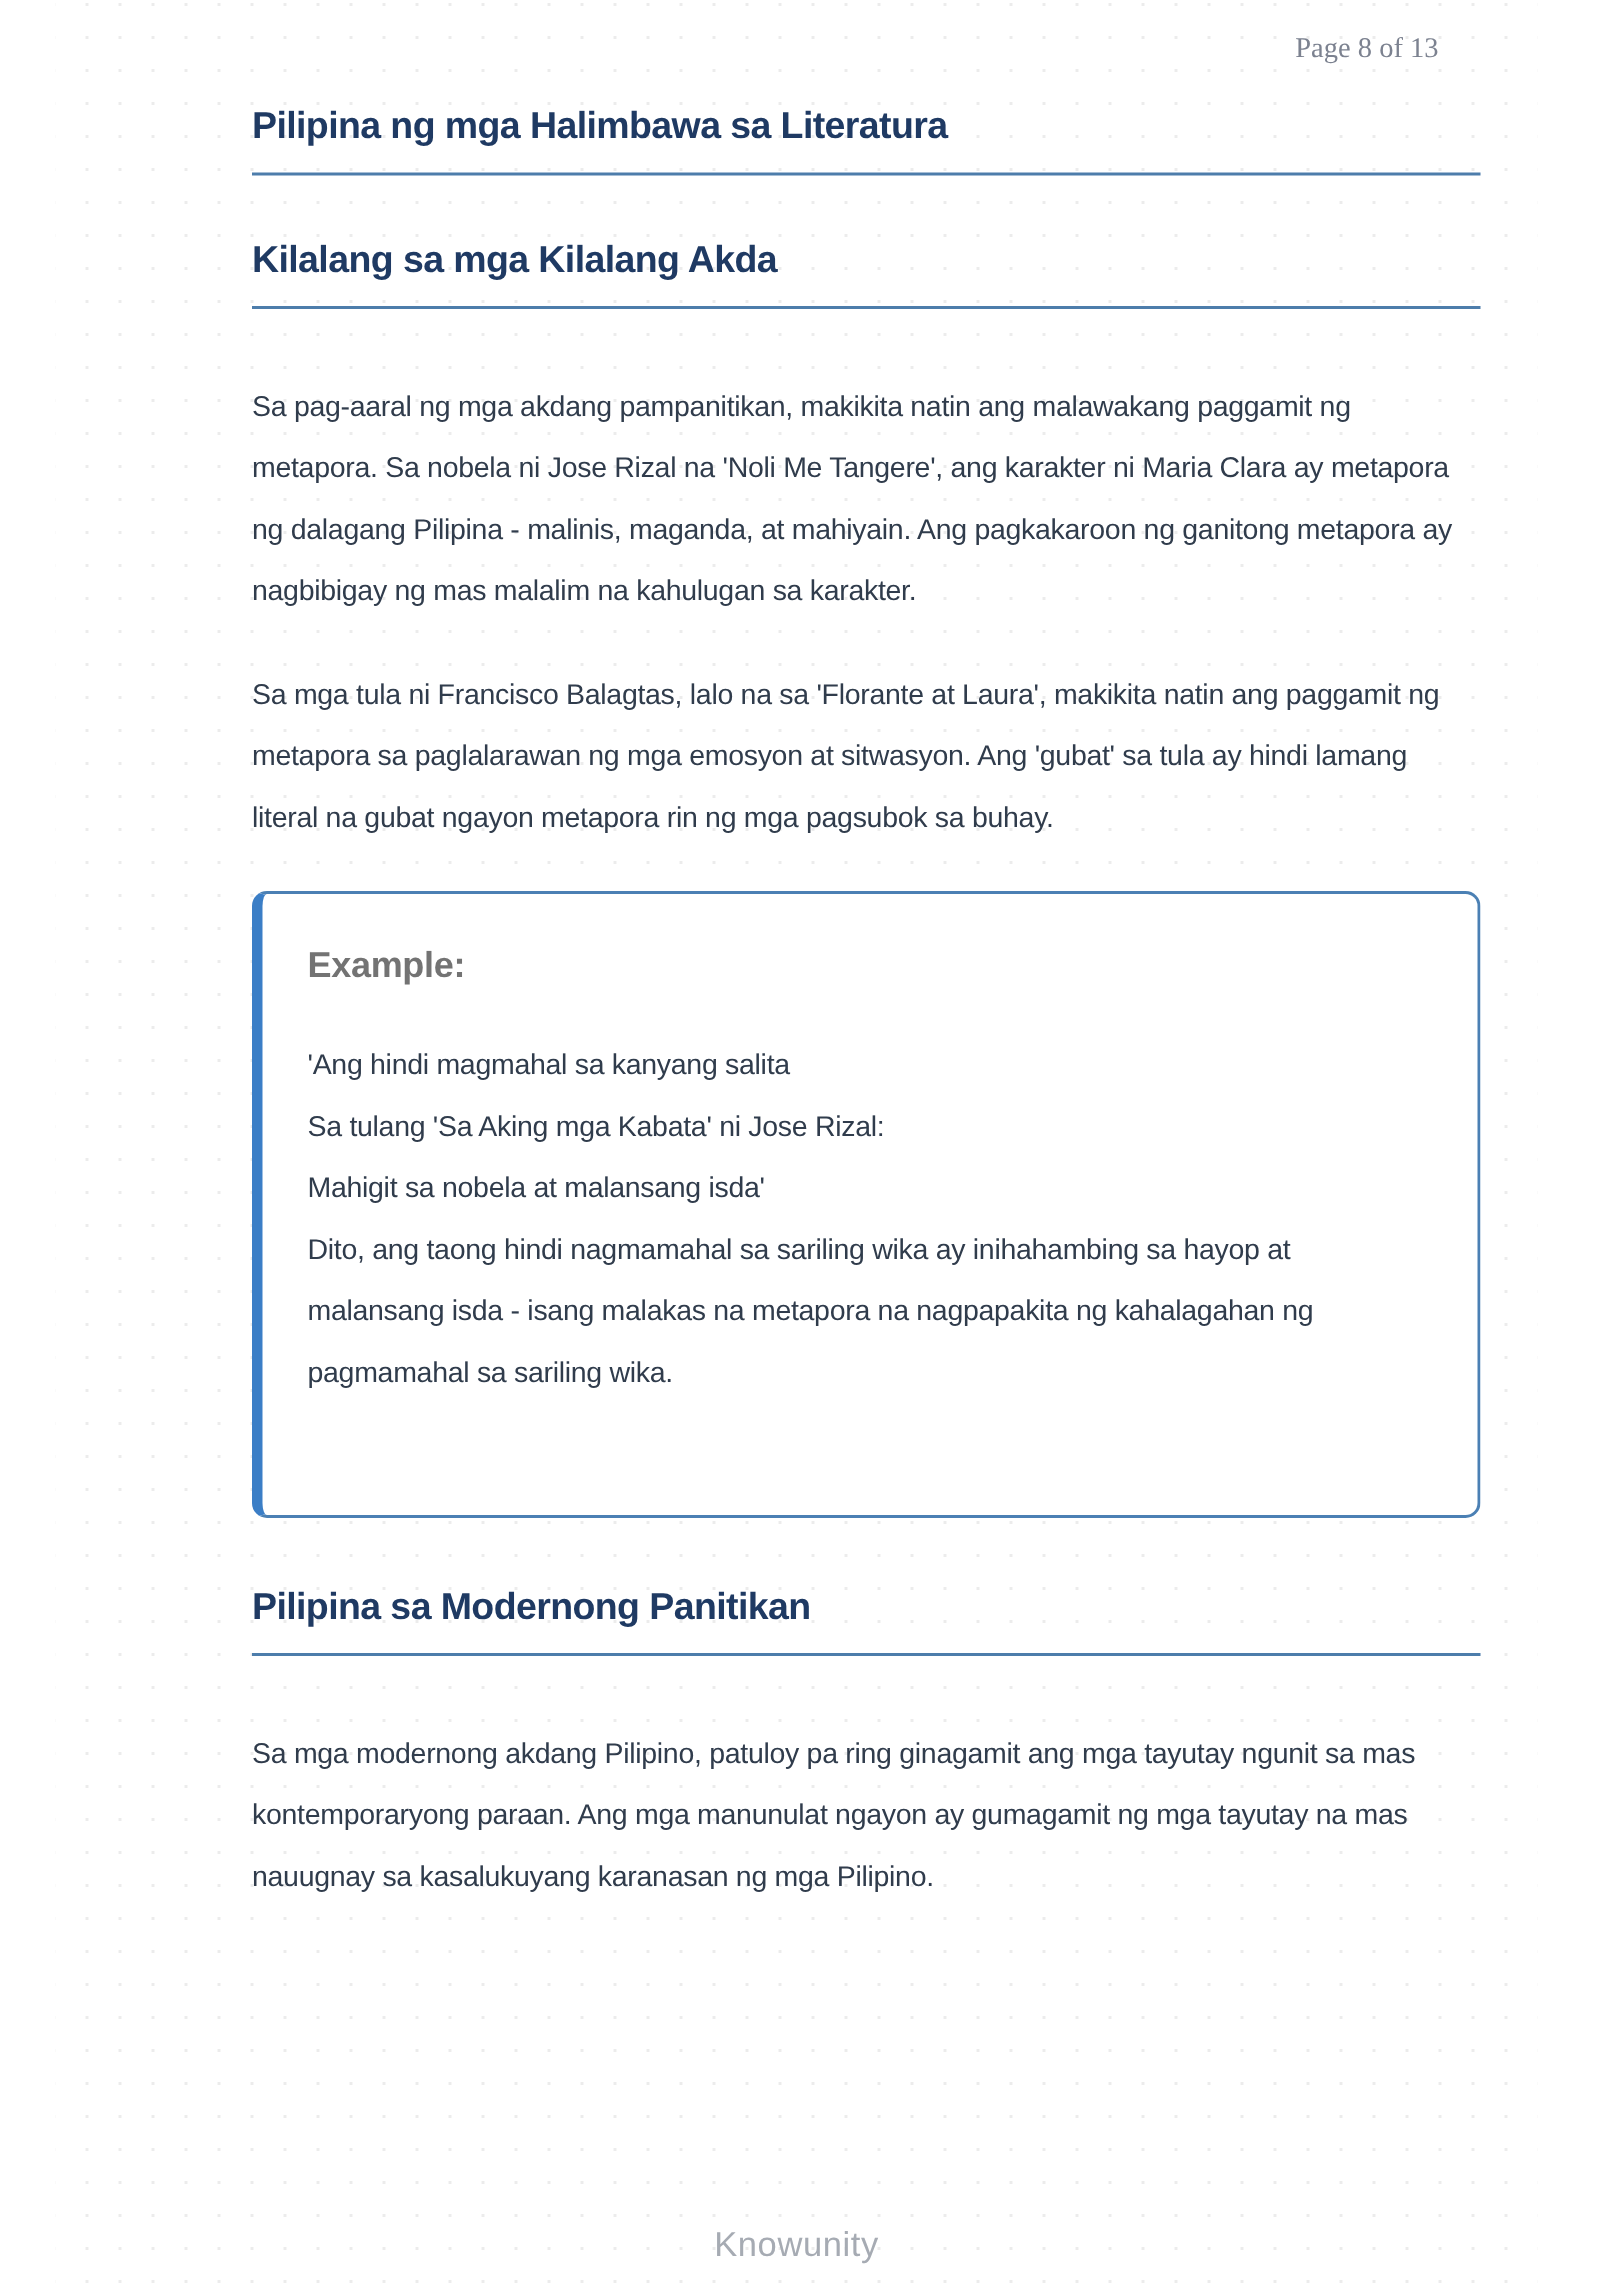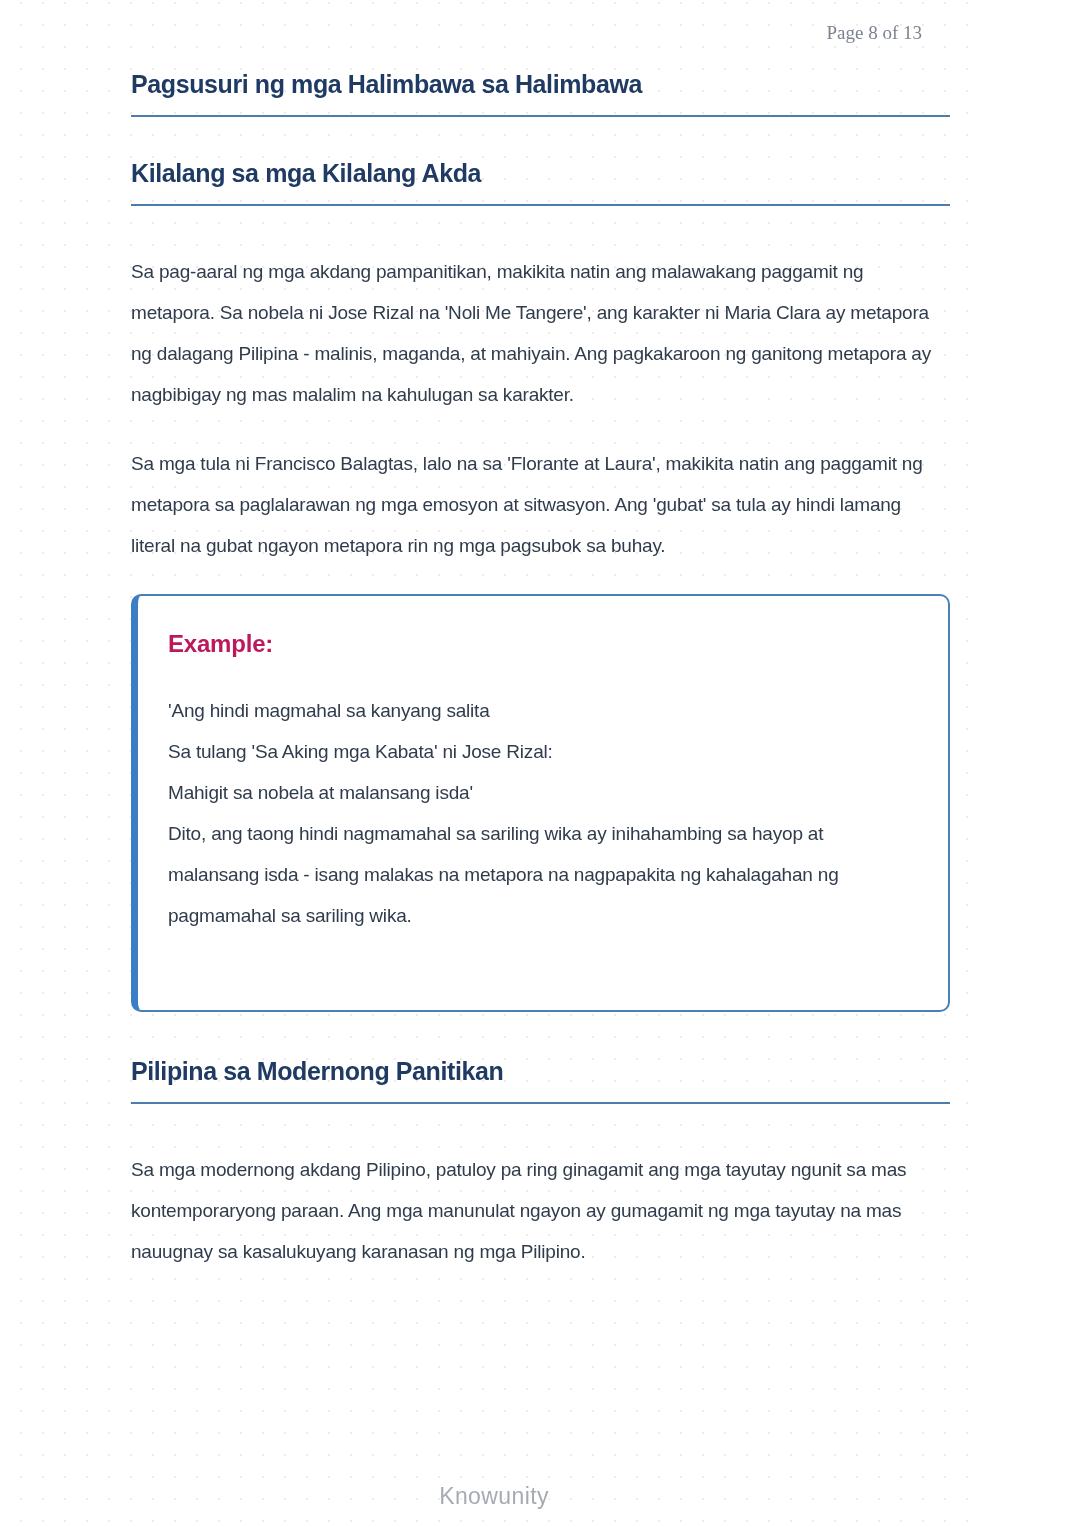--- a/index.html
+++ b/index.html
@@ -7,20 +7,21 @@
   .page {
     position: relative;
     width: 988px;
     height: 1527px;
     overflow: hidden;
     background-color: #ffffff;
     background-image: radial-gradient(circle, #ececec 1.1px, transparent 1.2px);
     background-size: 22px 22px;
     background-position: 10px 14px;
     font-family: "Liberation Sans", sans-serif;
+    margin-left: 37px;
   }
 
   .page-indicator {
     position: absolute;
     top: 22px;
     right: 66px;
     font-family: "Liberation Serif", serif;
     font-size: 19px;
     color: #7c8290;
   }
@@ -57,21 +58,21 @@
     border: 2px solid #4b80b4;
     border-left: 7px solid #3b7ec6;
     border-radius: 10px;
     background: #ffffff;
     padding: 34px 40px 46px 30px;
     margin: 0 0 45px 0;
   }
   .example-label {
     font-size: 24px;
     font-weight: 700;
-    color: #be185d;
+    color: #737373;
     letter-spacing: -0.2px;
     margin: 0 0 32px 0;
   }
   .quote-block { margin: 0; }
   .explanation { margin: 26px 0 0 0; }
 
   .footer-brand {
     position: absolute;
     left: 0;
     right: 0;
@@ -84,21 +85,21 @@
 </style>
 </head>
 <body>
 
 <div class="page">
 
   <div class="page-indicator">Page 8 of 13</div>
 
   <div class="doc">
 
-    <h1 class="heading h1">Pagsusuri ng mga Halimbawa sa Halimbawa</h1>
+    <h1 class="heading h1">Pilipina ng mga Halimbawa sa Literatura</h1>
 
     <h2 class="heading h2">Kilalang sa mga Kilalang Akda</h2>
 
     <p class="body-text">Sa pag-aaral ng mga akdang pampanitikan, makikita natin ang malawakang paggamit ng metapora. Sa nobela ni Jose Rizal na 'Noli Me Tangere', ang karakter ni Maria Clara ay metapora ng dalagang Pilipina - malinis, maganda, at mahiyain. Ang pagkakaroon ng ganitong metapora ay nagbibigay ng mas malalim na kahulugan sa karakter.</p>
 
     <p class="body-text">Sa mga tula ni Francisco Balagtas, lalo na sa 'Florante at Laura', makikita natin ang paggamit ng metapora sa paglalarawan ng mga emosyon at sitwasyon. Ang 'gubat' sa tula ay hindi lamang literal na gubat ngayon metapora rin ng mga pagsubok sa buhay.</p>
 
     <div class="example-box">
       <p class="example-label">Example:</p>
 

